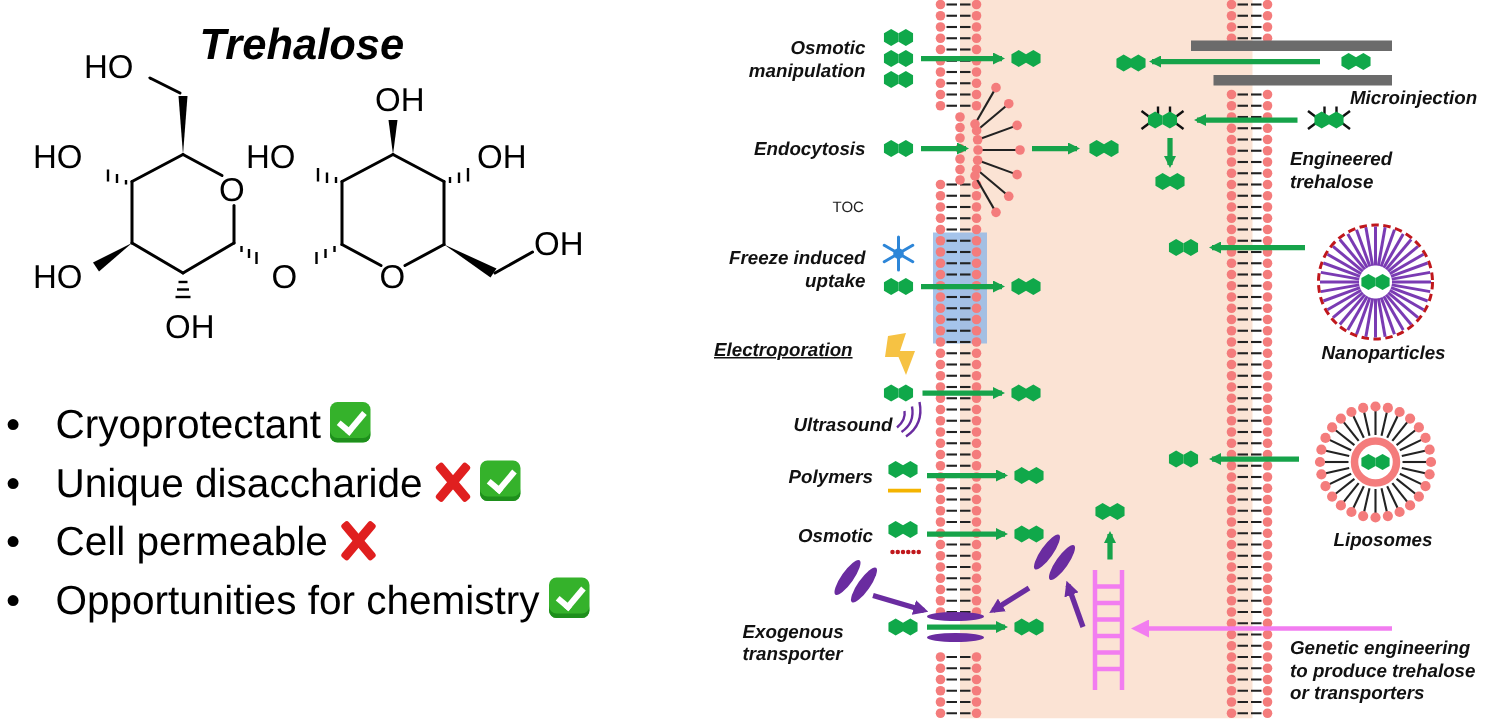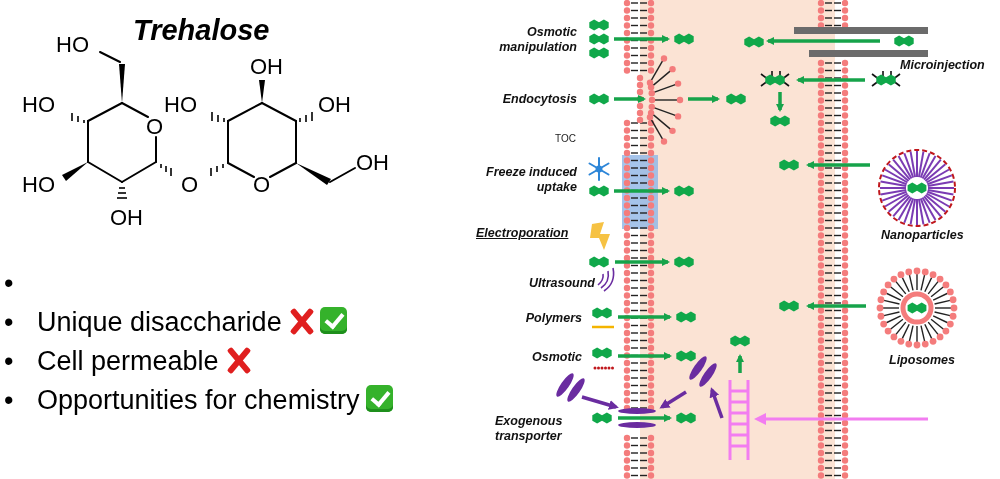--- a/index.html
+++ b/index.html
@@ -87,20 +87,21 @@
       <text x="250" y="74">OH</text>
       <text x="318" y="112">OH</text>
       <text x="253" y="192">O</text>
       <text x="356" y="170">OH</text>
     </g>
   </svg>
 
   <div class="bullets">
     <div class="bullet" style="top:0px;">
       <span class="dot">•</span>
+      <span class="txt"><span>Cryoprotectant</span><span class="mark check"></span></span>
     </div>
     <div class="bullet" style="top:39px;">
       <span class="dot">•</span>
       <span class="txt"><span>Unique disaccharide</span><span class="mark cross"></span><span class="mark check"></span></span>
     </div>
     <div class="bullet" style="top:78px;">
       <span class="dot">•</span>
       <span class="txt"><span>Cell permeable</span><span class="mark cross"></span></span>
     </div>
     <div class="bullet" style="top:117px;">
@@ -923,15 +924,20 @@
   <div class="lbl r" style="right:423px;top:165px;"><span style="white-space:pre-line;margin-top:25px;">Freeze induced
 uptake</span></div>
   <div class="lbl" style="left:476px;top:226px;text-decoration:underline;">Electroporation</div>
   <div class="lbl r" style="right:405px;top:276px;">Ultrasound</div>
   <div class="lbl r" style="right:418px;top:311px;">Polymers</div>
   <div class="lbl r" style="right:418px;top:350px;">Osmotic</div>
   <div class="lbl" style="left:495px;top:414px;"><span style="white-space:pre-line;">Exogenous
 transporter</span></div>
 
   <div class="lbl" style="left:900px;top:58px;">Microinjection</div>
+  <div class="lbl" style="left:860px;top:99px;"><span style="white-space:pre-line;">Engineered
+trehalose</span></div>
   <div class="lbl" style="left:881px;top:228px;">Nanoparticles</div>
   <div class="lbl" style="left:889px;top:353px;">Liposomes</div>
+  <div class="lbl" style="left:860px;top:425px;"><span style="white-space:pre-line;">Genetic engineering
+to produce trehalose
+or transporters</span></div>
 </div>
 
 </body></html>

